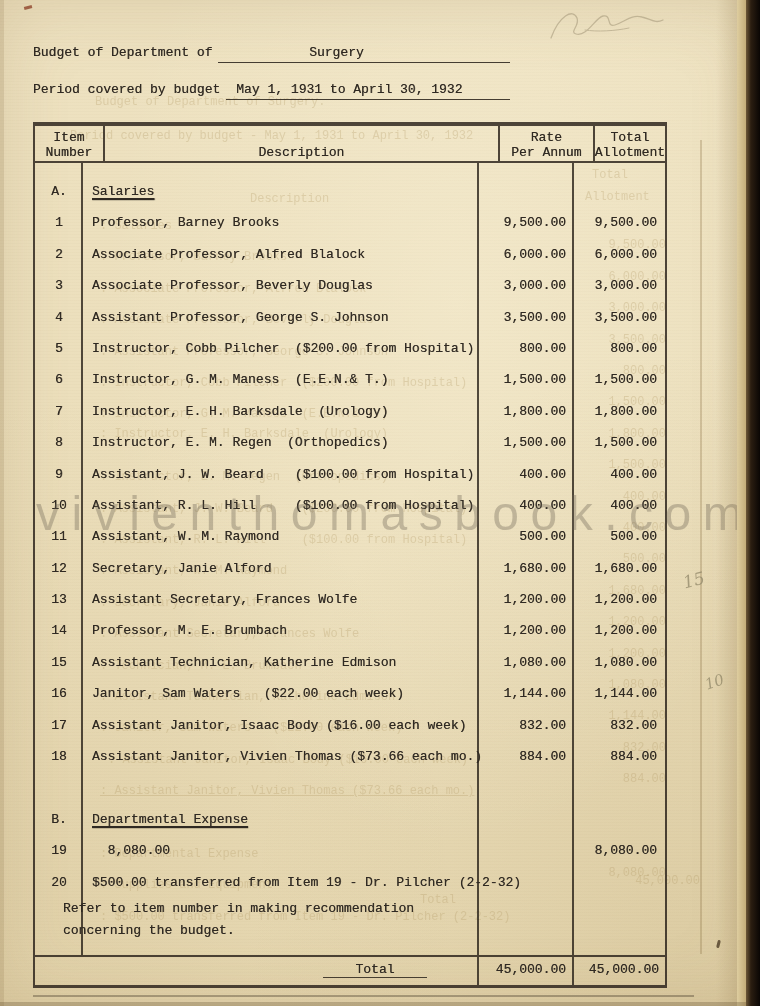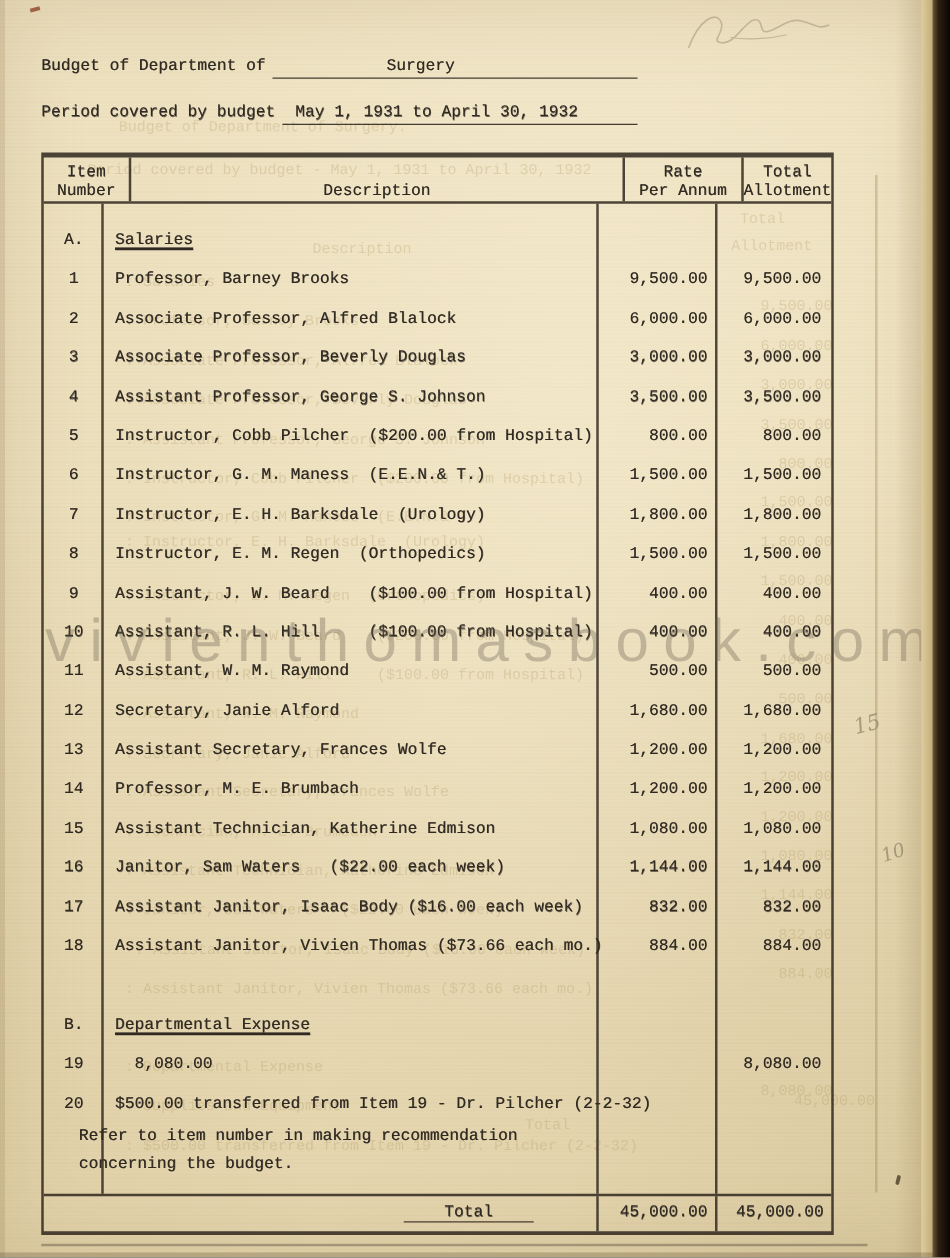--- a/index.html
+++ b/index.html
@@ -122,21 +122,21 @@
       <div class="gline" style="left: 100px; top: 627.2px;">: Assistant Secretary, Frances Wolfe</div>
       <div class="gline gr" style="left: 556px; top: 615.2px;">1,200.00</div>
       <div class="gline" style="left: 100px; top: 658.6px;">: Technician, M. E. Brumbach</div>
       <div class="gline gr" style="left: 556px; top: 646.6px;">1,200.00</div>
       <div class="gline" style="left: 100px; top: 690px;">: Assistant Technician, Katherine Edmison</div>
       <div class="gline gr" style="left: 556px; top: 678px;">1,080.00</div>
       <div class="gline" style="left: 100px; top: 721.4px;">: Janitor, Sam Waters   ($22.00 each week)</div>
       <div class="gline gr" style="left: 556px; top: 709.4px;">1,144.00</div>
       <div class="gline" style="left: 108px; top: 752.8px;">: Assistant Janitor, Isaac Body ($16.00 each week)</div>
       <div class="gline gr" style="left: 556px; top: 740.8px;">832.00</div>
-      <div class="gline" style="left: 100px; top: 784.2px;">: Assistant Janitor, Vivien Thomas ($73.66 each mo.)</div>
+      <div class="gline" style="left: 100px; top: 784.2px; text-decoration: underline;">: Assistant Janitor, Vivien Thomas ($73.66 each mo.)</div>
       <div class="gline gr" style="left: 556px; top: 772.2px;">884.00</div>
       <div class="gline" style="left: 100px; top: 847px;">: Departmental Expense</div>
       <div class="gline" style="left: 100px; top: 878.4px;">: Supplies and Equipment</div>
       <div class="gline gr" style="left: 556px; top: 866.4px;">8,080.00</div>
       <div class="gline" style="left: 100px; top: 909.8px;">: $500.00 transferred from Item 19 - Dr. Pilcher (2-2-32)</div>
       <div class="gline" style="left: 420px; top: 893px;">Total</div>
       <div class="gline gr" style="left: 590px; top: 874px;">45,000.00</div>
     </div>
 
   <div class="dochead">

